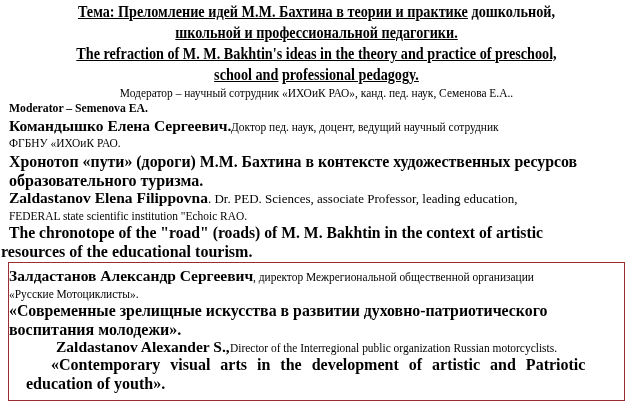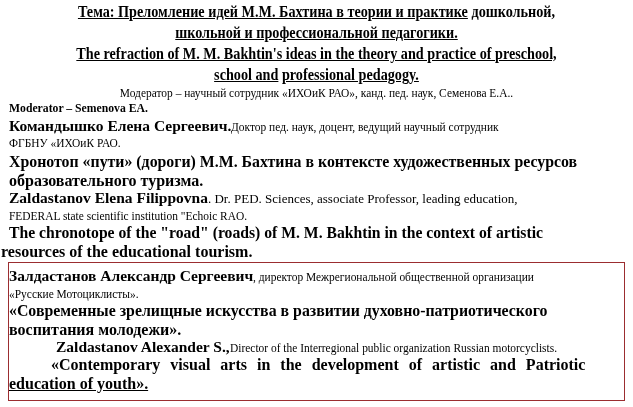--- a/index.html
+++ b/index.html
@@ -50,13 +50,13 @@
   <span class="name">Залдастанов Александр  Сергеевич</span><span class="sm" style="display:inline-block; transform:scaleX(0.88); transform-origin:left;">, директор Межрегиональной общественной организации</span>
 </div>
 <div class="line sm" style="top:286px; left:9px; transform:scaleX(0.88); transform-origin:left;">«Русские Мотоциклисты».</div>
 <div class="line big" style="top:302px; left:9px; transform:scaleX(0.99); transform-origin:left;"> «Современные зрелищные искусства в    развитии духовно-патриотического</div>
 <div class="line big" style="top:321px; left:9px;">воспитания молодежи».</div>
 
 <div class="line" style="top:338px; left:12px;margin-left:44px;">
   <span class="name">Zaldastanov Alexander S.,</span><span class="sm" style="display:inline-block; transform:scaleX(0.88); transform-origin:left;"> Director of the Interregional public organization Russian motorcyclists.</span>
 </div>
 <div class="line big" style="top:356px; left:51px; word-spacing:6px;">«Contemporary visual arts in the development of artistic and Patriotic</div>
-<div class="line big" style="top:375px; left:9px;text-decoration:underline;">education of youth».</div>
+<div class="line big" style="top:375px; left:26px;">education of youth».</div>
 
 </body></html>

